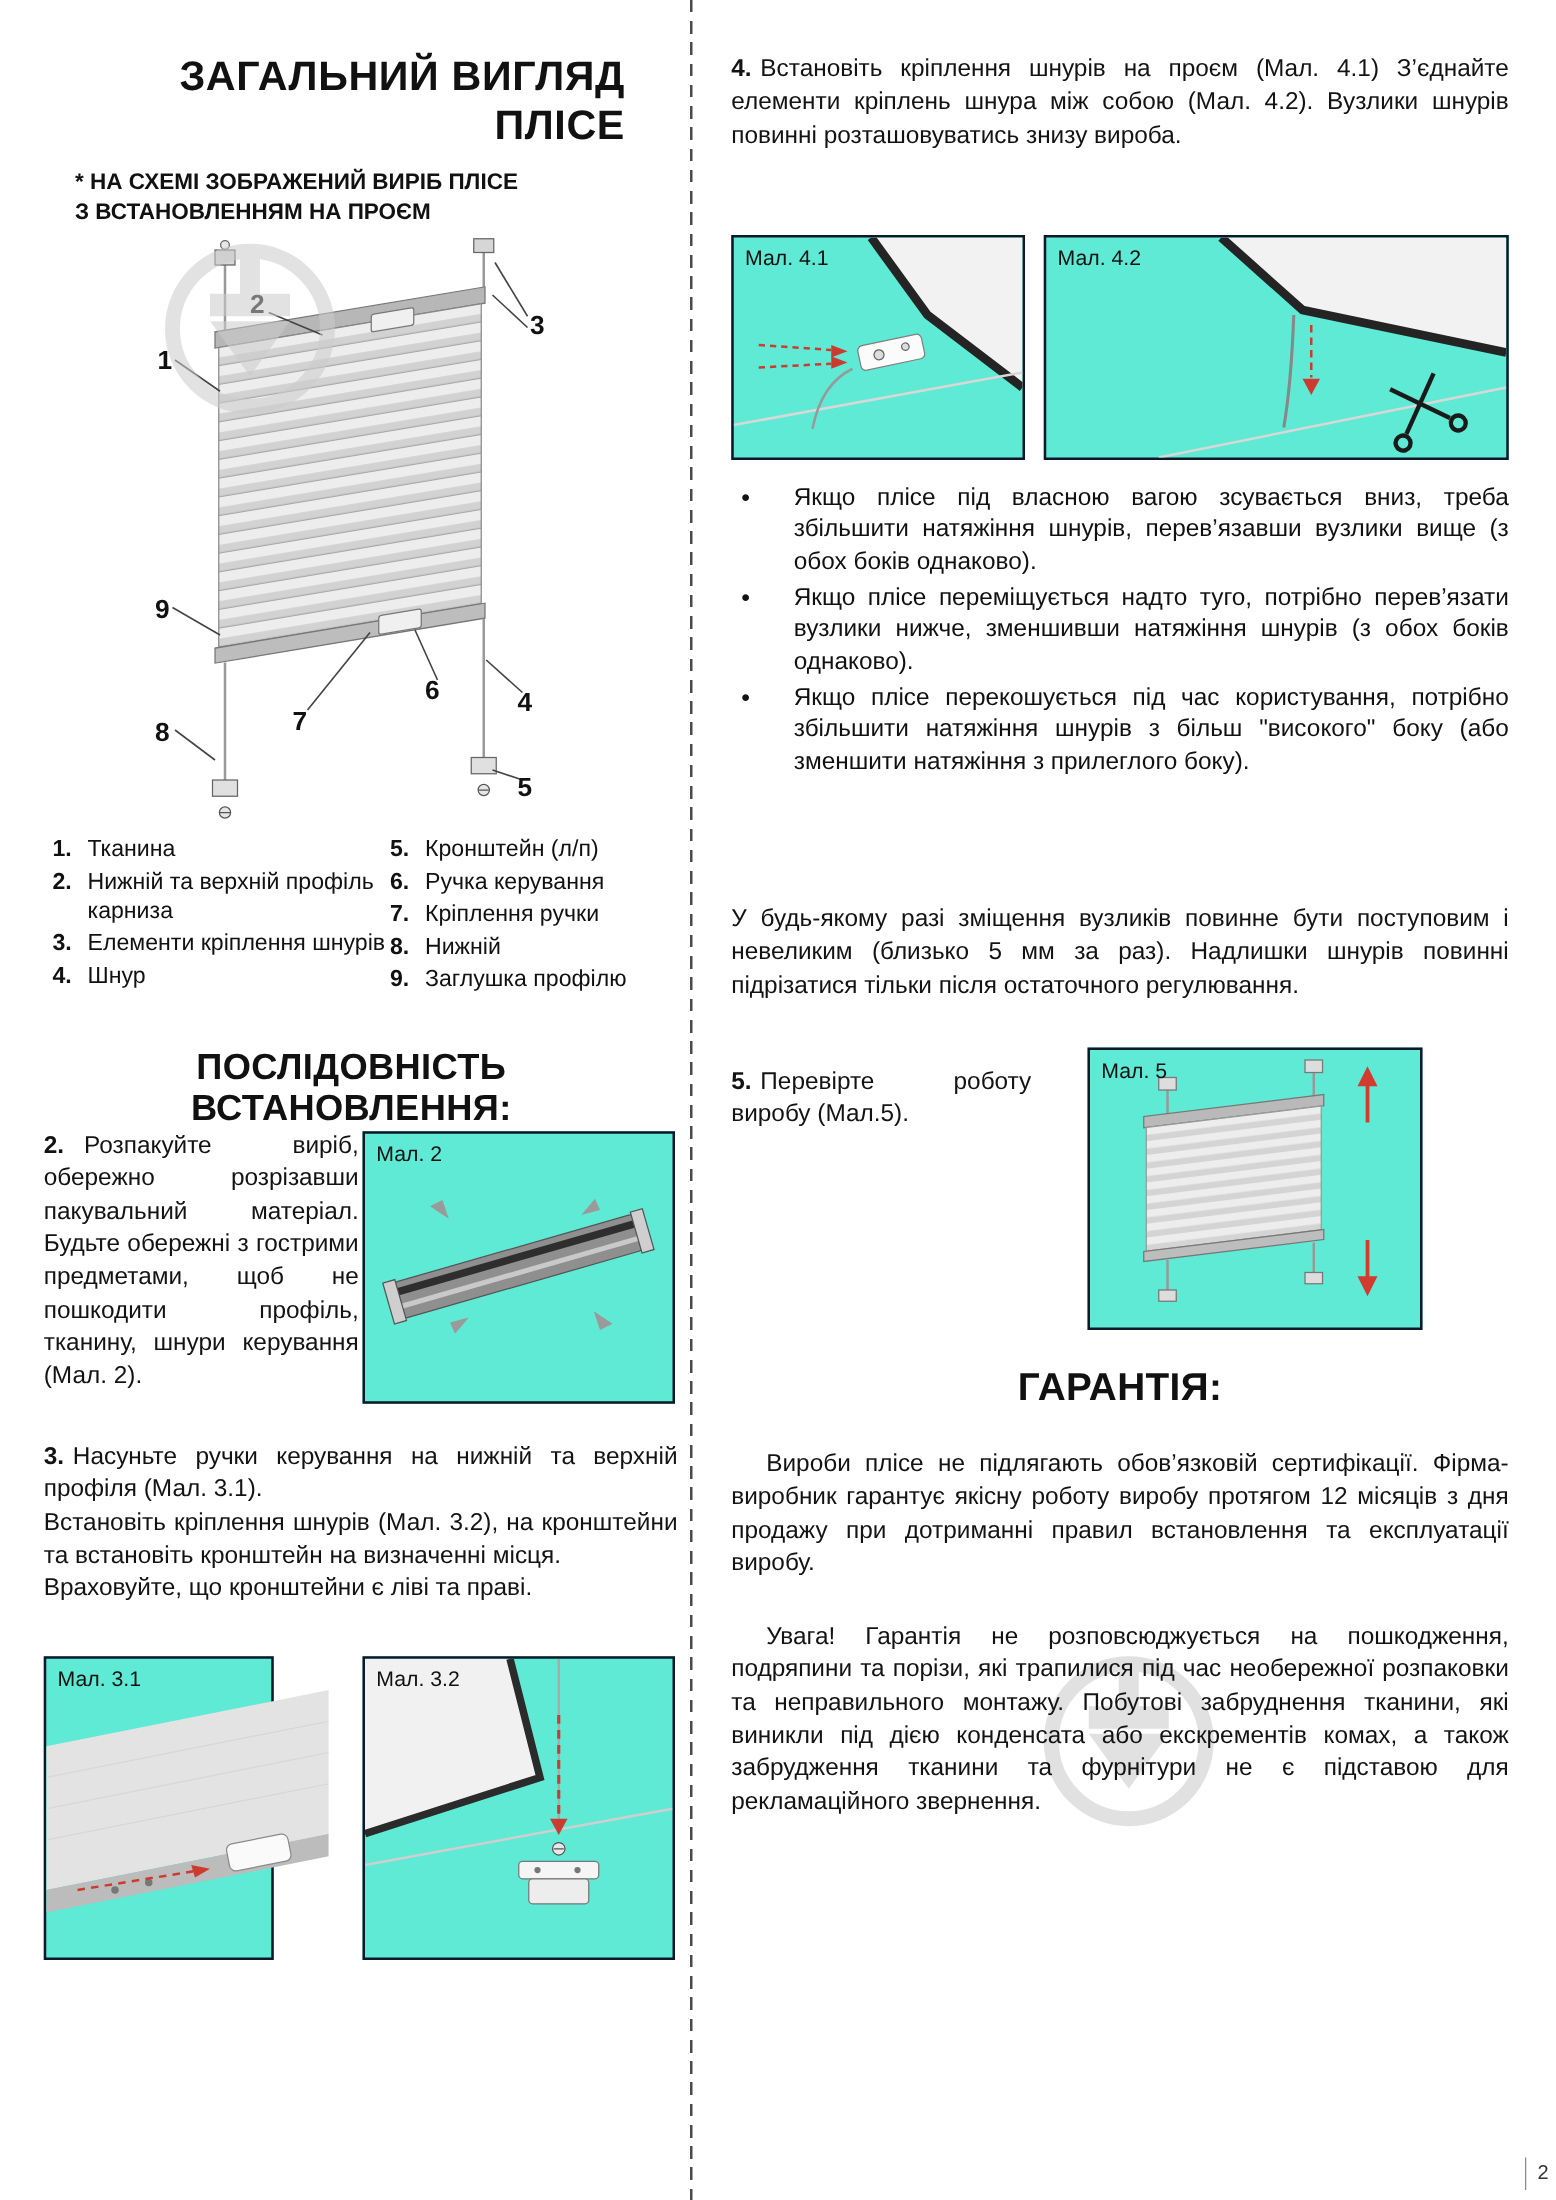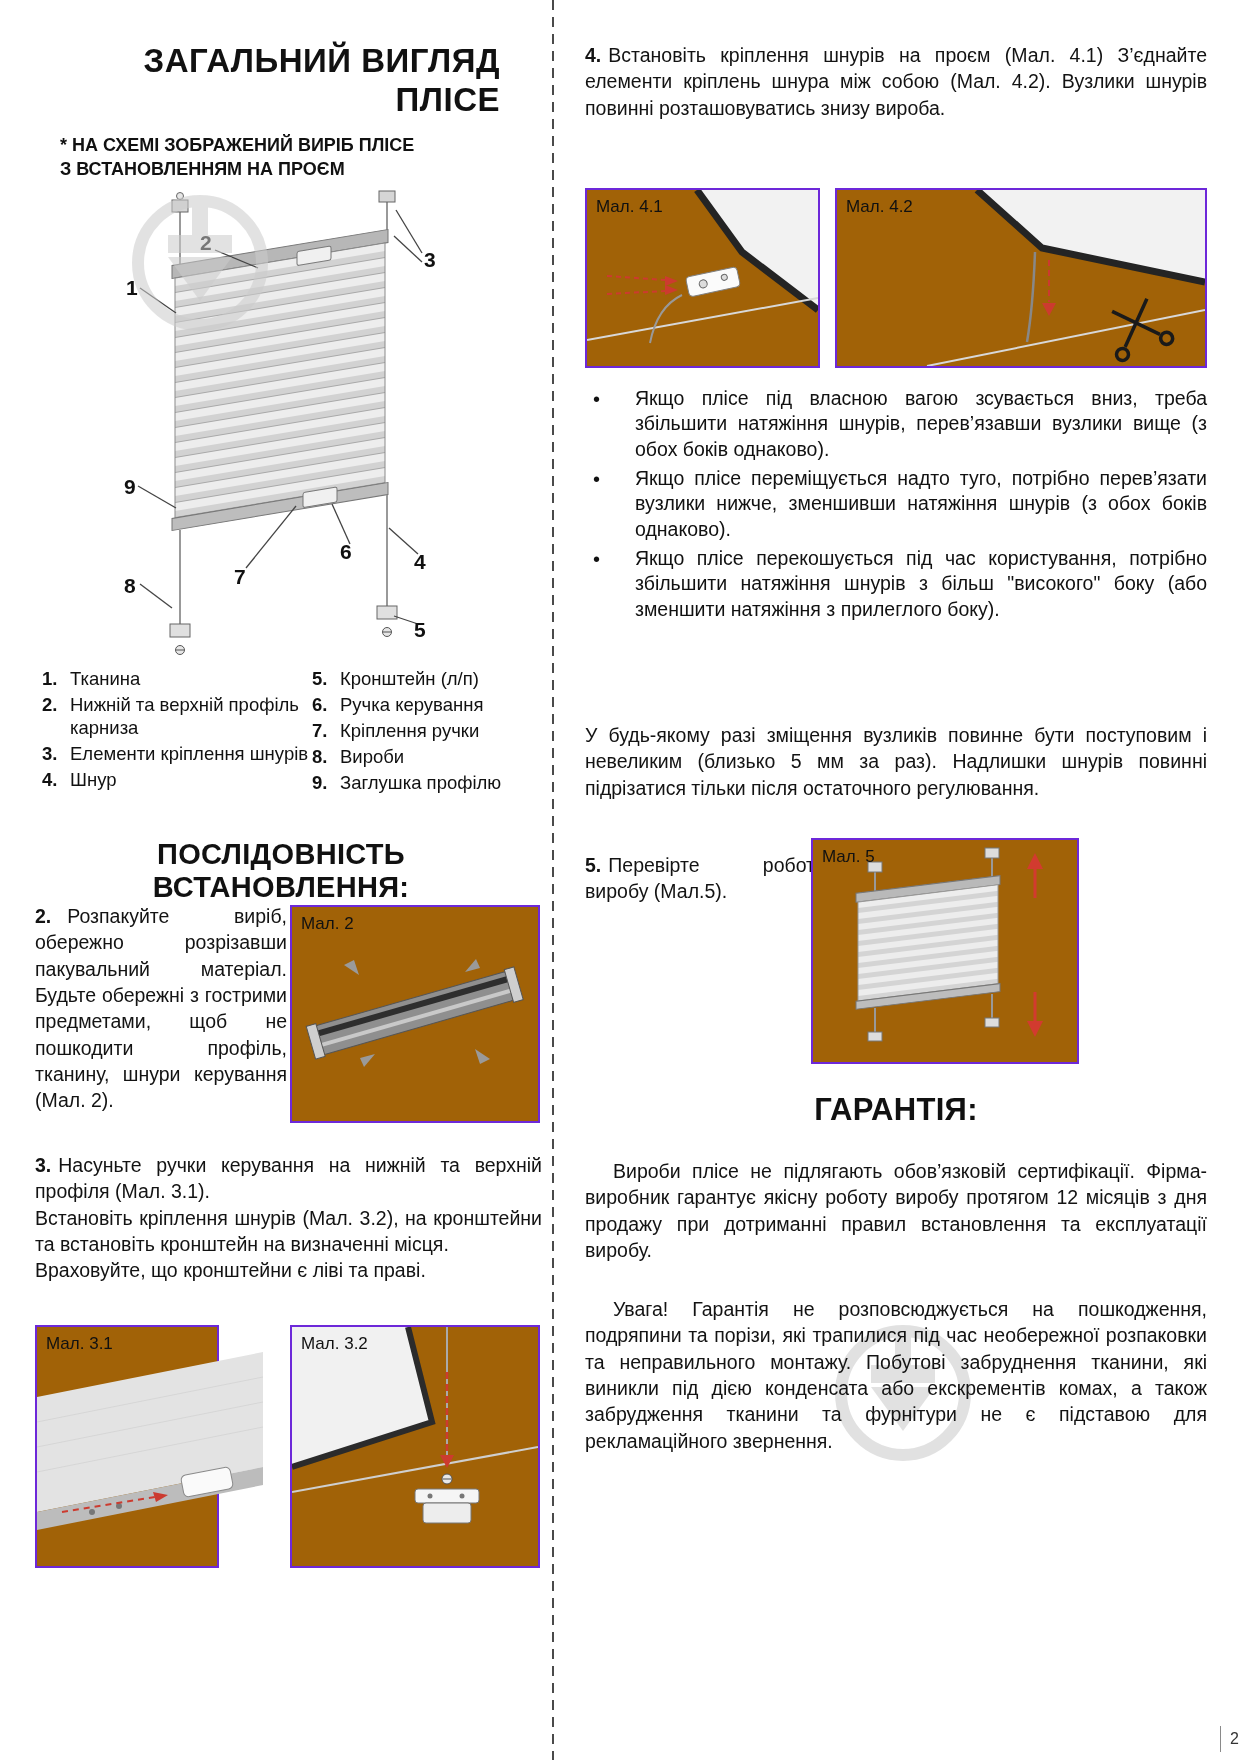--- a/index.html
+++ b/index.html
@@ -15,21 +15,21 @@
   .secTitle{font-weight:800;font-size:29px;text-align:center;letter-spacing:.3px}
   .para{font-size:19.5px;line-height:1.35;text-align:justify;color:#131313}
   .num{font-weight:700;margin-right:7px}
   .num-wide{font-weight:700;margin-right:16px}
   .legend{display:flex;font-size:18.5px;line-height:1.24}
   .legend .col1{width:270px}
   .legend .col2{width:230px}
   .litem{display:flex;margin-bottom:3px}
   .litem .lnum{font-weight:700;width:28px;flex:0 0 28px}
   .litem .ltext{flex:1}
-  .figbox{position:absolute;border:2px solid #6d28d9;background:#a16207}
+  .figbox{position:absolute;border:2px solid #0f172a;background:#5eead4}
   .figlabel{position:absolute;top:7px;left:9px;font-size:17px;color:#111;z-index:2;background:transparent}
   .bullet{position:relative;padding-left:50px;margin-bottom:4px;font-size:19.5px;line-height:1.3;text-align:justify}
   .bullet::before{content:"\2022";position:absolute;left:8px;top:0;font-size:20px}
   .indent{text-indent:28px}
   .pagenum{position:absolute;right:6px;bottom:8px;display:flex;align-items:center}
   .pagenum .bar{width:0;height:26px;border-left:1.5px solid #8a8a8a;margin-right:9px}
   .pagenum .n{font-size:16px;color:#333}
   svg{display:block}
 </style>
 </head>
@@ -157,21 +157,21 @@
       <div class="litem">
         <span class="lnum">6.</span>
         <span class="ltext">Ручка керування</span>
       </div>
       <div class="litem">
         <span class="lnum">7.</span>
         <span class="ltext">Кріплення ручки</span>
       </div>
       <div class="litem">
         <span class="lnum">8.</span>
-        <span class="ltext">Вироби</span>
+        <span class="ltext">Нижній</span>
       </div>
       <div class="litem">
         <span class="lnum">9.</span>
         <span class="ltext">Заглушка профілю</span>
       </div>
     </div>
   </div>
 
   <div class="abs secTitle" style="left:26px;top:838px;width:510px">ПОСЛІДОВНІСТЬ ВСТАНОВЛЕННЯ:</div>
 
@@ -296,21 +296,21 @@
     <div class="bullet">Якщо плісе переміщується надто туго, потрібно перев’язати вузлики нижче, зменшивши натяжіння шнурів (з обох боків однаково).</div>
     <div class="bullet">Якщо плісе перекошується під час користування, потрібно збільшити натяжіння шнурів з більш "високого" боку (або зменшити натяжіння з прилеглого боку).</div>
   </div>
 
   <div class="abs para" style="left:585px;top:722px;width:622px">У будь-якому разі зміщення вузликів повинне бути поступовим і невеликим (близько 5 мм за раз). Надлишки шнурів повинні підрізатися тільки після остаточного регулювання.</div>
 
   <div class="abs para" style="left:585px;top:852px;width:240px">
     <span class="num">5.</span><span>Перевірте роботу виробу (Мал.5).</span>
   </div>
 
-  <div class="figbox" style="left:811px;top:838px;width:268px;height:226px">
+  <div class="figbox" style="left:870px;top:838px;width:268px;height:226px">
     <div class="figlabel">Мал. 5</div>
     <svg width="264" height="222" viewBox="0 0 264 222">
       <defs>
         <pattern id="pleats5" width="140" height="11" patternUnits="userSpaceOnUse">
           <rect width="140" height="11" fill="#ededed"></rect>
           <rect y="6" width="140" height="5" fill="#d4d4d4"></rect>
         </pattern>
       </defs>
       <g>
         <line x1="62" y1="32" x2="62" y2="53" stroke="#999" stroke-width="2"></line>

